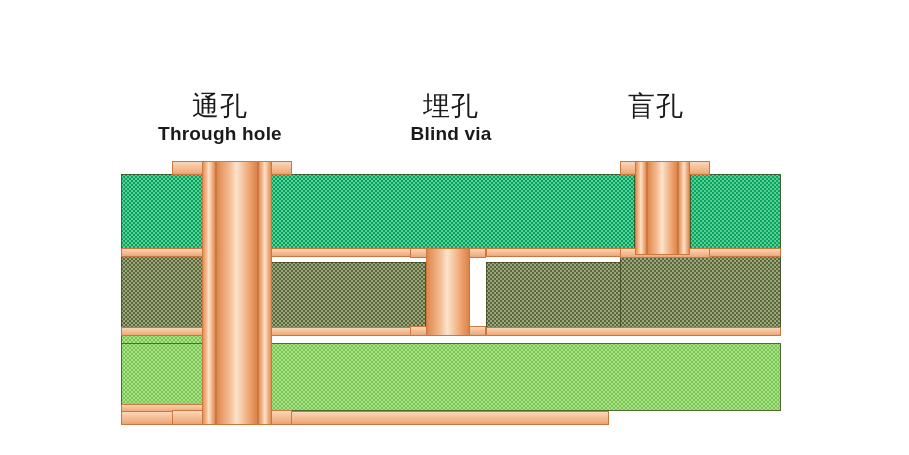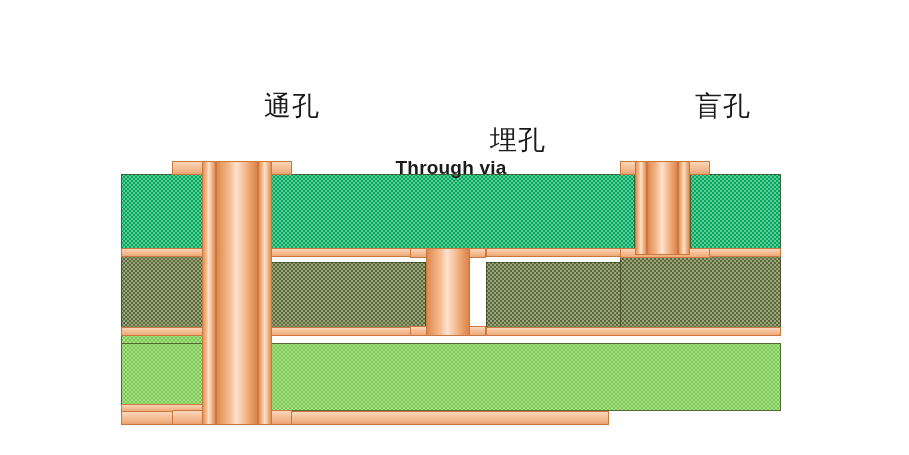--- a/index.html
+++ b/index.html
@@ -4,25 +4,25 @@
 <style>
   html,body{margin:0;padding:0;background:#ffffff;}
   body{width:909px;height:455px;overflow:hidden;
        font-family:"Liberation Sans","DejaVu Sans",sans-serif;}
 
   #stage{position:relative;width:909px;height:455px;background:#ffffff;}
 
   
   .lbl{position:absolute;text-align:center;color:#1a1a1a;line-height:1.05;}
   .lbl .cn{font-size:27px;font-weight:400;letter-spacing:1px;
-           font-family:"DejaVu Sans","Liberation Sans",sans-serif;text-align:right;}
+           font-family:"DejaVu Sans","Liberation Sans",sans-serif;}
   .lbl .en{font-size:19px;font-weight:bold;margin-top:4px;letter-spacing:0.2px;}
 
   #lbl-through{left:120px;top:92px;width:200px;}
-  #lbl-buried {left:356px;top:92px;width:190px;margin-top:34px;}
+  #lbl-buried {left:356px;top:92px;width:190px;}
   #lbl-blind  {left:561px;top:92px;width:190px;}
 
   
   #board{position:absolute;left:0;top:0;width:909px;height:455px;}
 
   .layer{position:absolute;}
 
   
   .tex{
     background-image:
@@ -96,24 +96,25 @@
     <div class="layer cuh" style="left:620px;top:161px;width:90px;height:14px;"></div>
     <div class="layer cuh" style="left:620px;top:248px;width:90px;height:10px;"></div>
     <div class="layer cuv" style="left:635px;top:161px;width:12px;height:94px;"></div>
     <div class="layer cuv" style="left:678px;top:161px;width:12px;height:94px;"></div>
     <div class="layer cuv" style="left:647px;top:161px;width:31px;height:94px;"></div>
 
   </div>
 
   <div class="lbl" id="lbl-through">
     <div class="cn">通孔</div>
+    <div class="en">Through hole</div>
   </div>
 
   <div class="lbl" id="lbl-buried">
     <div class="cn">埋孔</div>
-    <div class="en">Through via</div>
+    <div class="en">Blind via</div>
   </div>
 
   <div class="lbl" id="lbl-blind">
     <div class="cn">盲孔</div>
   </div>
 
 </div>
 
 </body></html>

